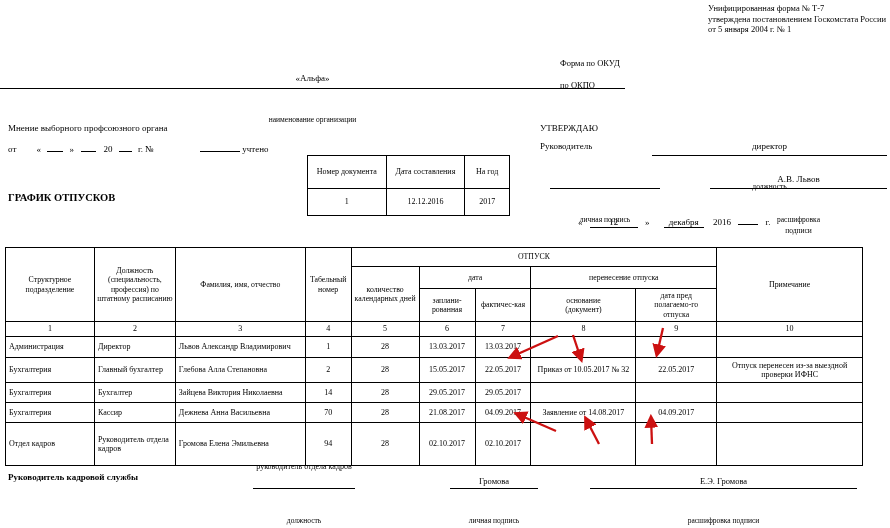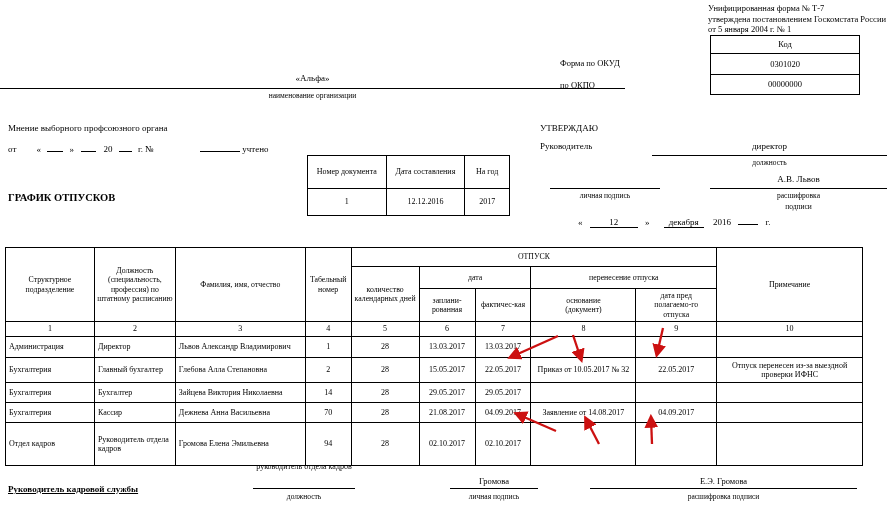--- a/index.html
+++ b/index.html
@@ -2,21 +2,21 @@
 <html><head>
 <meta charset="utf-8">
 <style>
   html,body{margin:0;padding:0;background:#fff;}
   .page{position:relative;width:890px;height:528px;background:#ffffff;
         font-family:"Liberation Serif",serif;color:#000;font-size:9px;overflow:hidden;}
   .abs{position:absolute;}
   .ctr{text-align:center;}
   .rt{text-align:left;}
   .b{font-weight:bold;}
-  .cap{font-size:7.5px;}
+  .cap{font-size:7.5px;margin-top:24px;}
   .ul{border-bottom:1px solid #000;}
   .blank{display:inline-block;border-bottom:1px solid #000;height:10px;vertical-align:baseline;}
   table{border-collapse:collapse;}
   .grid td,.grid th{border:1px solid #000;font-weight:normal;padding:1px 2px;vertical-align:middle;text-align:center;line-height:1.18;}
   .grid{font-size:8px;}
   .grid .lft{text-align:left;padding-left:3px;}
   .hdr{font-size:7.8px;}
   .arrows{position:absolute;left:0;top:0;pointer-events:none;}
   .sig{position:absolute;border-bottom:1px solid #000;text-align:center;}
   .sig .v{display:block;}
@@ -27,33 +27,20 @@
 <body>
 
 <div class="page">
 
   <div class="abs rt" style="right:4px;top:3px;font-size:8.5px;line-height:10.5px;">
     <div>Унифицированная форма № Т-7</div>
     <div>утверждена постановлением Госкомстата России</div>
     <div>от 5 января 2004 г. № 1</div>
   </div>
 
-  <table class="abs grid" style="left:710px;top:35px;width:150px;font-size:8.5px;">
-    <tbody>
-        <tr style="height:18px;">
-          <td>Код</td>
-        </tr>
-    <tr style="height:21px;">
-          <td>0301020</td>
-        </tr>
-    <tr style="height:20px;">
-          <td>00000000</td>
-        </tr>
-  </tbody>
-    </table>
   <div class="abs rt" style="left:560px;top:58px;width:146px;font-size:8.5px;">Форма по ОКУД</div>
   <div class="abs rt" style="left:560px;top:80px;width:146px;font-size:8.5px;">по ОКПО</div>
 
   <div class="abs ctr ul" style="left:0;top:73px;width:625px;height:15px;">
     <span>«Альфа»</span>
   </div>
   <div class="abs ctr cap" style="left:0;top:91px;width:625px;">наименование организации</div>
 
   <div class="abs" style="left:8px;top:123px;">Мнение выборного профсоюзного органа</div>
   <div class="abs" style="left:8px;top:141px;white-space:nowrap;">
@@ -232,21 +219,21 @@
     <g stroke="#cc1111" stroke-width="2.3" fill="none">
       <line x1="558" y1="336" x2="511" y2="357" marker-end="url(#ah)"></line>
       <line x1="573" y1="335" x2="581" y2="359" marker-end="url(#ah)"></line>
       <line x1="663" y1="328" x2="657" y2="354" marker-end="url(#ah)"></line>
       <line x1="556" y1="431" x2="517" y2="414" marker-end="url(#ah)"></line>
       <line x1="599" y1="444" x2="586" y2="419" marker-end="url(#ah)"></line>
       <line x1="652" y1="444" x2="651" y2="418" marker-end="url(#ah)"></line>
     </g>
   </svg>
 
-  <div class="abs b" style="left:8px;top:484px;text-decoration:underline;">Руководитель кадровой службы</div>
+  <div class="abs b" style="left:8px;top:472px;">Руководитель кадровой службы</div>
 
   <div class="sig" style="left:253px;top:462px;width:102px;height:26px;font-size:8px;line-height:1.25;">
     <span class="v">руководитель отдела кадров</span>
   </div>
   <div class="abs ctr cap" style="left:253px;top:492px;width:102px;">должность</div>
 
   <div class="sig" style="left:450px;top:476px;width:88px;height:12px;font-size:8.5px;">
     <span class="v">Громова</span>
   </div>
   <div class="abs ctr cap" style="left:450px;top:492px;width:88px;">личная подпись</div>

